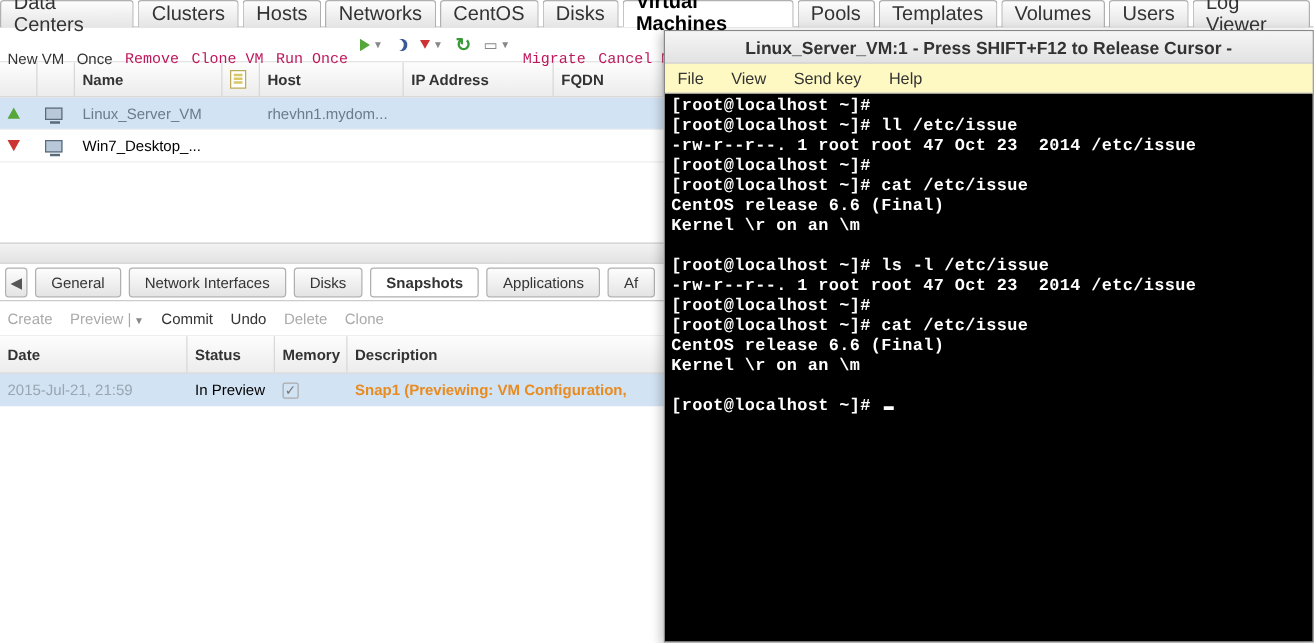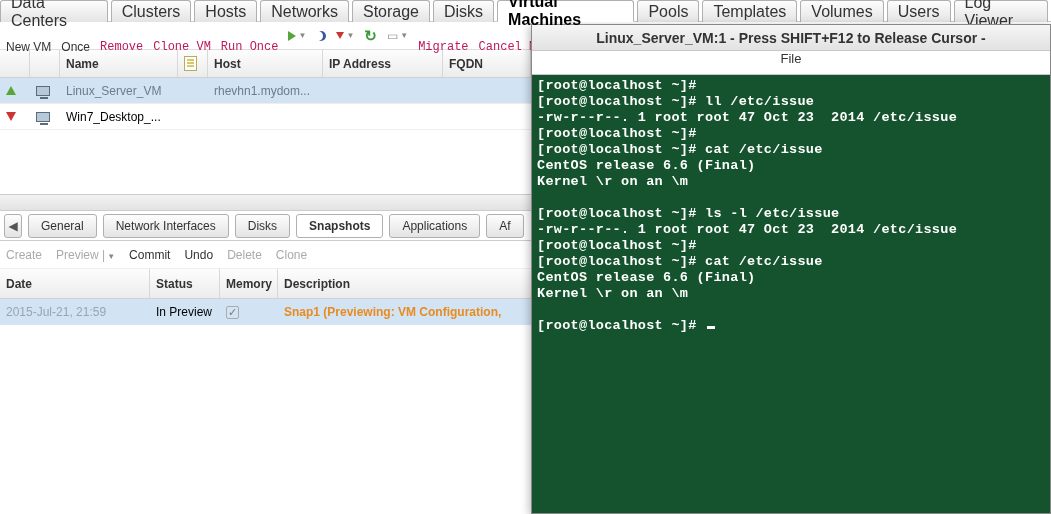--- a/index.html
+++ b/index.html
@@ -47,22 +47,22 @@
   .snap-row { display:flex; height:26px; align-items:center;}
   .snap-row .scell { padding:0 6px; display:flex; align-items:center;}
   .snap-row.sel { background:#d2e3f4; }
   .desc-prev { color:#e98b1e; font-weight:bold;}
   .desc-gray { color:#888; font-weight:bold;}
   .date-gray{ color:#9aa5af;}
   
   
   .console { position:absolute; left:531px; top:24px; width:520px; height:490px; background:#ededed; border:1px solid #888; box-shadow:-2px 2px 8px rgba(0,0,0,.25); display:flex; flex-direction:column;}
   .console-title { height:26px; display:flex; align-items:center; justify-content:center; font-weight:bold; font-size:14px; color:#333; background:linear-gradient(#f5f5f5,#e2e2e2); border-bottom:1px solid #c8c8c8;}
-  .console-menu { height:24px; display:flex; align-items:center; gap:22px; padding:0 10px; background:#ffffff; border-bottom:1px solid #c8c8c8; font-size:13px; color:#333;flex-direction:column;}
-  .console-body { flex:1; background:#14532d; color:#fff; font-family:"Courier New",monospace; font-size:13.5px; line-height:16px; padding:3px 5px; white-space:pre; overflow:hidden; font-weight:bold; letter-spacing:0.3px;}
+  .console-menu { height:24px; display:flex; align-items:center; gap:22px; padding:0 10px; background:#fef9c3; border-bottom:1px solid #c8c8c8; font-size:13px; color:#333;}
+  .console-body { flex:1; background:#000000; color:#fff; font-family:"Courier New",monospace; font-size:13.5px; line-height:16px; padding:3px 5px; white-space:pre; overflow:hidden; font-weight:bold; letter-spacing:0.3px;}
   .cursor{ display:inline-block; width:8px; height:3px; background:#fff; vertical-align:baseline; margin-left:2px;}
 
   
   .tri { width:0;height:0; }
   .tri-up-g { border-left:5px solid transparent; border-right:5px solid transparent; border-bottom:9px solid #57a639;}
   .tri-dn-r { border-left:5px solid transparent; border-right:5px solid transparent; border-top:9px solid #cc3333;}
   .tri-dn-s { border-left:4px solid transparent; border-right:4px solid transparent; border-top:7px solid #cc3333;}
   .tri-play { border-top:5px solid transparent; border-bottom:5px solid transparent; border-left:8px solid #57a639;}
   .moon { width:10px;height:10px;border-radius:50%; box-shadow: -3px 0 0 0 #3b5998 inset;}
   .refresh{ color:#3a9a3a; font-size:15px; font-weight:bold;}
@@ -74,21 +74,21 @@
   .drop-caret{ font-size:8px; margin-left:2px; color:#888;}
 </style>
 </head>
 <body>
 
 <div class="main-tabs" id="main-tabs">
     <div class="main-tab">Data Centers</div>
     <div class="main-tab">Clusters</div>
     <div class="main-tab">Hosts</div>
     <div class="main-tab">Networks</div>
-    <div class="main-tab">Storage</div>
+    <div class="main-tab">CentOS</div>
     <div class="main-tab">Disks</div>
     <div class="main-tab active">Virtual Machines</div>
     <div class="main-tab">Pools</div>
     <div class="main-tab">Templates</div>
     <div class="main-tab">Volumes</div>
     <div class="main-tab">Users</div>
     <div class="main-tab">Log Viewer</div>
   </div>
 
 <div class="toolbar">

